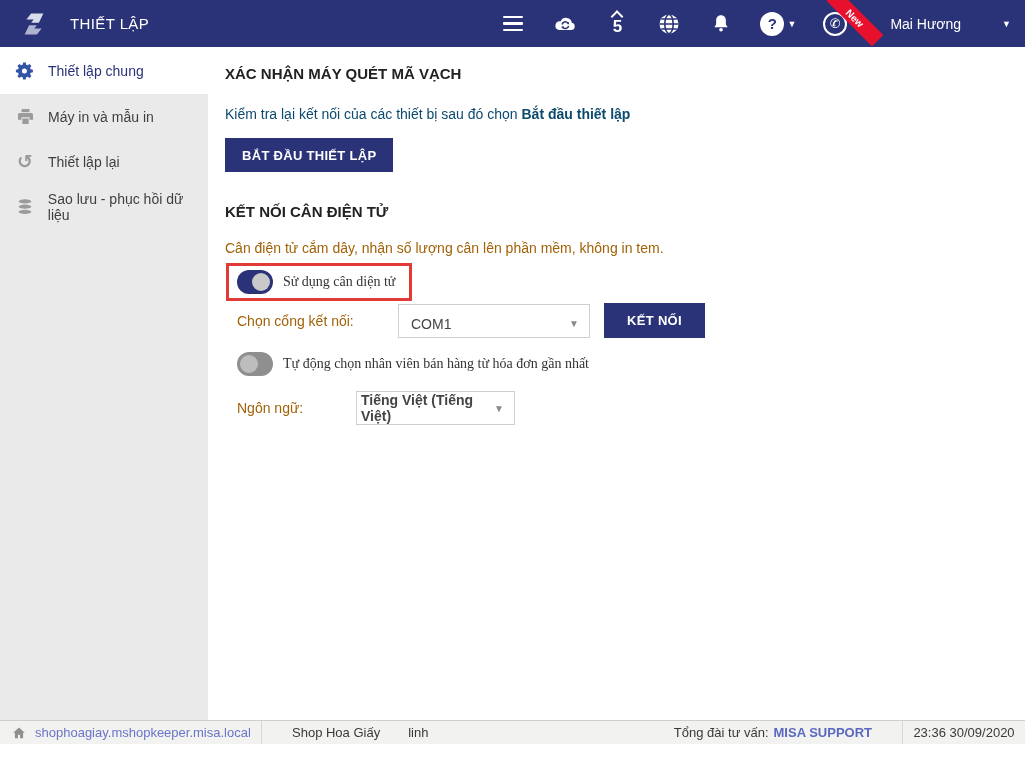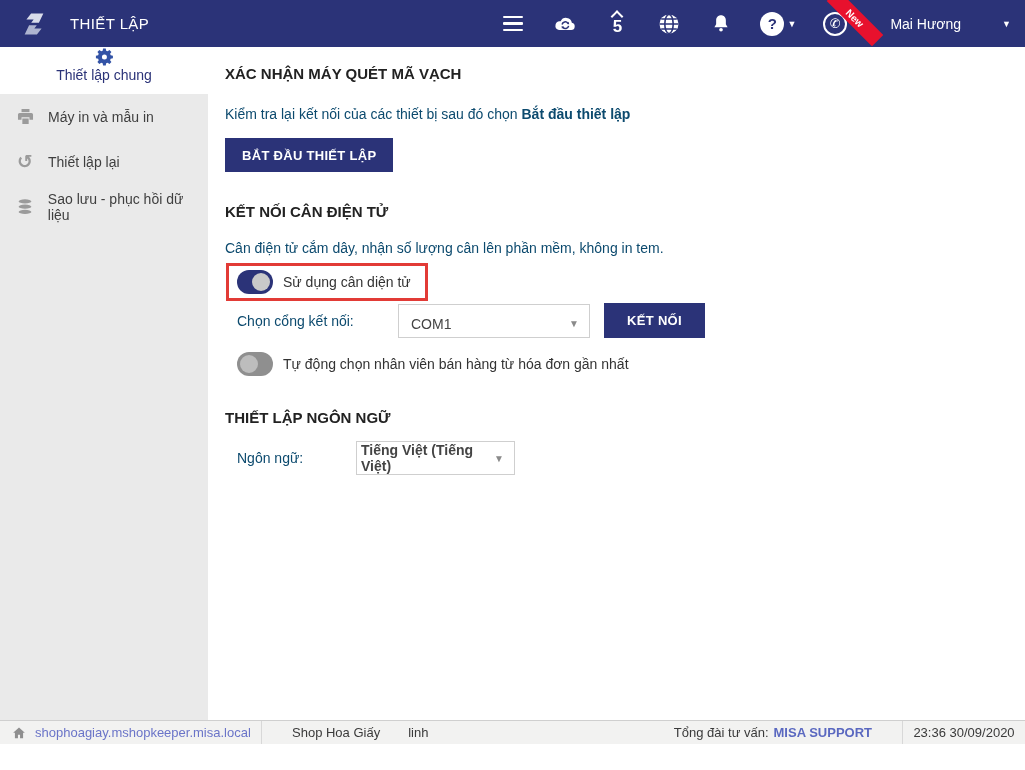--- a/index.html
+++ b/index.html
@@ -20,41 +20,41 @@
   .caret{color:#fff;font-size:9px;margin-left:3px;}
   .phone-circle{width:24px;height:24px;border-radius:50%;border:2px solid #fff;color:#fff;font-size:13px;display:flex;align-items:center;justify-content:center;box-sizing:border-box;}
   .ribbon{position:absolute;top:10px;right:138px;width:64px;height:16px;background:#e8112d;transform:rotate(45deg);display:flex;align-items:center;justify-content:center;color:#fff;font-size:10px;font-weight:bold;z-index:6;pointer-events:none;}
   .user-area{display:flex;align-items:center;color:#fff;font-size:14px;margin-left:16px;cursor:pointer;}
   .user-name{margin-right:38px;text-align:right;}
 
   
   .sidebar{position:absolute;top:47px;left:0;width:208px;bottom:24px;background:#eaeaea;}
   .side-item{height:45px;display:flex;align-items:center;cursor:pointer;color:#3f3f3f;font-size:14px;}
   .side-item .sicon{width:22px;margin-left:14px;margin-right:12px;display:flex;align-items:center;justify-content:center;color:#9b9b9b;}
-  .side-item.active{height:47px;background:#fff;color:#2b3378;flex-direction:column;}
+  .side-item.active{height:47px;background:#fff;color:#2b3378;}
   .reset-glyph{font-size:19px;font-weight:bold;line-height:1;color:#9b9b9b;}
 
   
   .main{position:absolute;top:47px;left:208px;right:0;bottom:24px;background:#fff;padding:18px 20px 0 17px;box-sizing:border-box;overflow:hidden;}
   .sec-title{font-size:15px;font-weight:bold;color:#222;margin:0;}
   .desc{font-size:14px;color:#0c4a6e;margin-top:24px;}
   .desc b{font-weight:bold;}
-  .gray-text{font-size:14px;color:#0c4a6e;}
+  .gray-text{font-size:14px;color:#a16207;}
   .btn{display:inline-flex;align-items:center;justify-content:center;background:#2b3378;color:#fff;font-size:13px;font-weight:bold;border:none;cursor:pointer;letter-spacing:.3px;font-family:inherit;}
   .btn-start{height:34px;padding:0 17px;margin-top:16px;}
   .h-scale{margin-top:31px;}
   .scale-desc{margin-top:20px;}
   .highlight-box{display:inline-flex;align-items:center;border:3px solid #e23b36;padding:4px 14px 4px 8px;margin-top:7px;margin-left:1px;}
   .toggle{width:36px;height:24px;border-radius:12px;position:relative;cursor:pointer;flex:none;}
   .toggle .knob{position:absolute;top:3px;width:18px;height:18px;border-radius:50%;}
   .toggle-on{background:#2b3378;}
   .toggle-on .knob{right:3px;background:#c9c9c9;}
   .toggle-off{background:#8f8f8f;}
   .toggle-off .knob{left:3px;background:#bdbdbd;}
-  .toggle-label{font-size:14px;color:#333;margin-left:10px;}
+  .toggle-label{font-size:14px;color:#333;margin-left:10px;font-family:Liberation Serif, serif;}
   .port-row{display:flex;align-items:center;margin-top:2px;}
   .port-label{margin-left:12px;width:161px;}
   .dropdown{height:34px;border:1px solid #cfcfcf;background:#fff;display:flex;align-items:center;font-size:14px;color:#444;cursor:pointer;box-sizing:border-box;}
   .dd-port{width:192px;padding:6px 10px 0 12px;}
   .dd-caret{margin-left:auto;color:#8a8a8a;font-size:10px;}
   .btn-connect{height:35px;width:101px;margin-left:14px;}
   .h-sales{margin-top:31px;}
   .toggle-row{display:flex;align-items:center;margin-top:14px;margin-left:12px;}
   .h-lang{margin-top:33px;}
   .lang-row{display:flex;align-items:center;margin-top:15px;}
@@ -212,21 +212,20 @@
       <button class="btn btn-connect">KẾT NỐI</button>
     </div>
 
     <div class="toggle-row">
       <div class="toggle toggle-off">
           <span class="knob"></span>
         </div>
       <span class="toggle-label">Tự động chọn nhân viên bán hàng từ hóa đơn gần nhất</span>
     </div>
 
-    <h1 class="sec-title h-lang">THIẾT LẬP NGÔN NGỮ</h1>
     <div class="lang-row">
       <span class="gray-text lang-label">Ngôn ngữ:</span>
       <div class="dropdown dd-lang">
         <span>Tiếng Việt (Tiếng Việt)</span>
         <span class="dd-caret">▼</span>
       </div>
     </div>
 
   </div>
 

